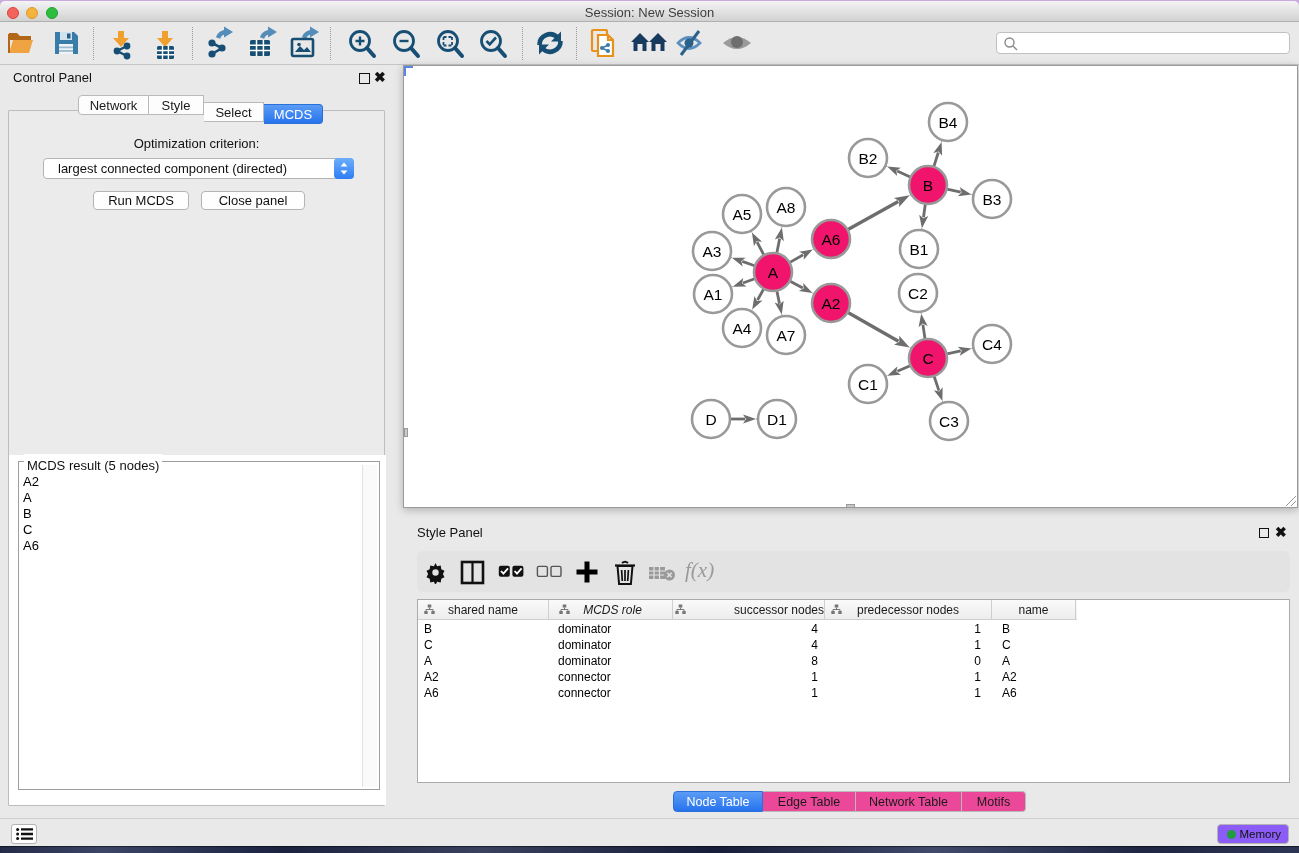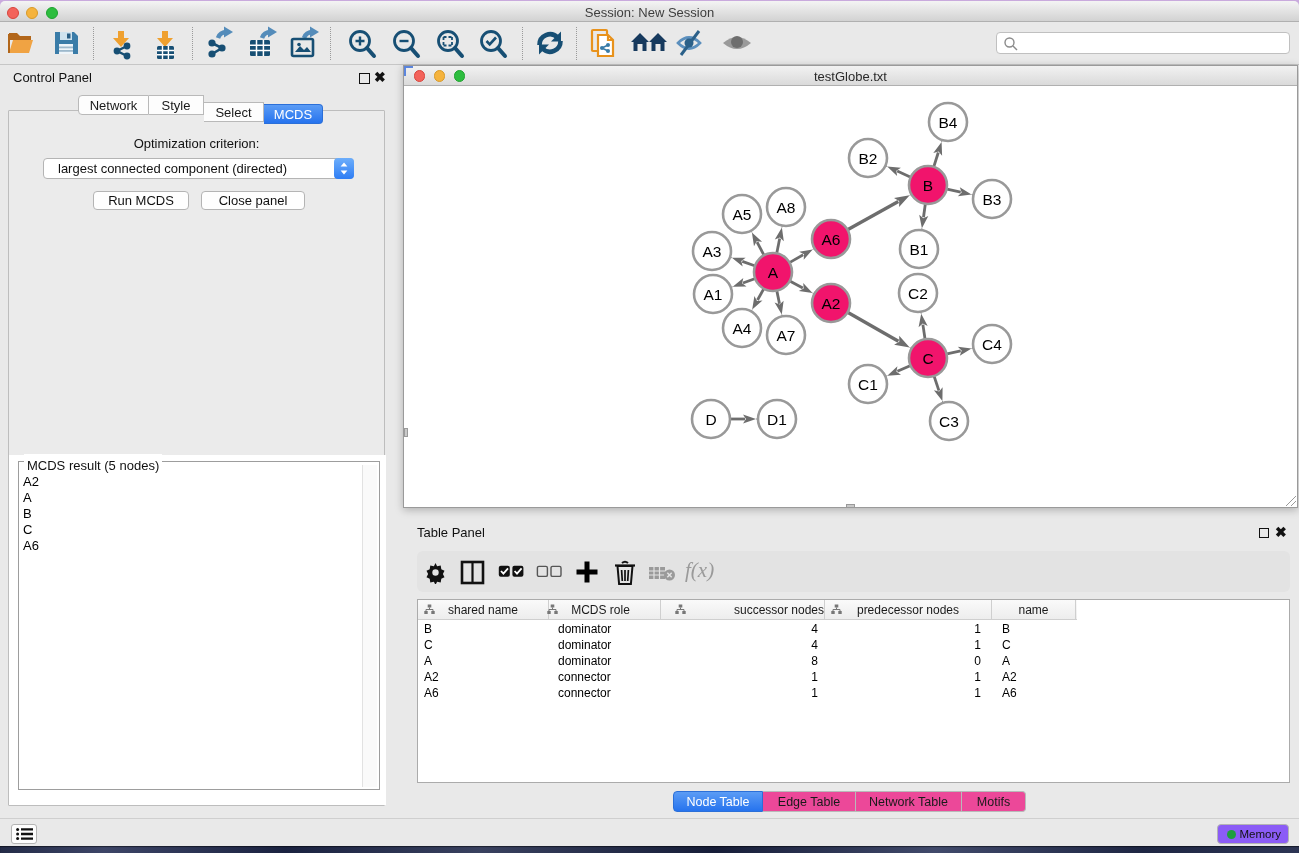--- a/index.html
+++ b/index.html
@@ -235,26 +235,20 @@
 <div class="abs btn" style="left:93px;top:191px;width:96px;">Run MCDS</div>
 <div class="abs btn" style="left:201px;top:191px;width:104px;">Close panel</div>
 <div class="abs" id="cp-white"></div>
 <div class="abs" id="fieldset">
   <div id="fs-legend">MCDS result (5 nodes)</div>
   <div id="mcds-list">A2<br>A<br>B<br>C<br>A6</div>
   <div id="list-scroll"></div>
 </div>
 
 <div class="abs" id="netwin">
-  <div id="net-titlebar">
-    <div class="tl" style="left:9.5px;background:#f3635b;border:0.5px solid #d8443c;"></div>
-    <div class="tl" style="left:29.5px;background:#f5b33d;border:0.5px solid #d89a28;"></div>
-    <div class="tl" style="left:49.5px;background:#2dbd3f;border:0.5px solid #1ea32f;"></div>
-    <div id="net-title-text">testGlobe.txt</div>
-  </div>
   <div id="graph-wrap">
 <svg id="graph" width="894" height="422" viewBox="0 0 894 422" font-family="Liberation Sans, sans-serif">
         <line x1="359.8" y1="167.8" x2="353.1" y2="155.2" stroke="#6d6d6d" stroke-width="2.8"></line>
         <line x1="347.9" y1="145.5" x2="346.0" y2="142.0" stroke="#8a8a8a" stroke-width="1"></line>
         <polygon points="347.9,145.5 358.1,154.8 352.6,154.3 350.0,159.2" fill="#6d6d6d"></polygon>
         <line x1="372.8" y1="165.9" x2="375.7" y2="151.4" stroke="#6d6d6d" stroke-width="2.8"></line>
         <line x1="377.9" y1="140.6" x2="378.7" y2="136.7" stroke="#8a8a8a" stroke-width="1"></line>
         <polygon points="377.9,140.6 379.8,154.2 375.9,150.4 370.8,152.4" fill="#6d6d6d"></polygon>
         <line x1="350.6" y1="178.7" x2="338.3" y2="174.4" stroke="#6d6d6d" stroke-width="2.8"></line>
         <line x1="327.9" y1="170.8" x2="324.1" y2="169.5" stroke="#8a8a8a" stroke-width="1"></line>
@@ -351,21 +345,21 @@
         <text x="373.0" y="332.0" text-anchor="middle" dominant-baseline="central" font-size="15.5" fill="#000">D1</text>
       </svg>
   </div>
   <div id="net-resize"></div>
   <div style="position:absolute;left:0px;top:362px;width:4px;height:9px;background:#c9c9c9;border:1px solid #9a9a9a;"></div>
   <div style="position:absolute;left:442px;top:438px;width:9px;height:4px;background:#c9c9c9;border:1px solid #9a9a9a;"></div>
   <div style="position:absolute;left:0;top:0;width:2px;height:10px;background:#5b85dd;"></div>
   <div style="position:absolute;left:0;top:0;width:9px;height:2px;background:#5b85dd;"></div>
 </div>
 
-<div class="abs" id="tp-title">Table Panel</div>
+<div class="abs" id="tp-title">Style Panel</div>
 <div class="abs" id="tp-sq"></div>
 <div class="abs" id="tp-x">✖</div>
 <div class="abs" id="tp-toolbar"></div>
 <svg class="abs" style="left:424px;top:561px" width="23" height="23" viewBox="0 0 23 23">
   <path d="M11.5 2 l1.6 3.2 3.6-.6 .6 3.6 3.2 1.6 -1.6 3.2 1.6 3.2 -3.2 1.6 -.6 3.6 -3.6 -.6 -1.6 3.2 -1.6 -3.2 -3.6 .6 -.6 -3.6 -3.2 -1.6 1.6 -3.2 -1.6 -3.2 3.2 -1.6 .6 -3.6 3.6 .6 z" fill="#111"></path>
   <circle cx="11.5" cy="11.5" r="3.2" fill="#e3e3e3"></circle>
 </svg>
 <svg class="abs" style="left:460px;top:560px" width="25" height="25" viewBox="0 0 25 25">
   <rect x="2" y="2" width="21" height="21" fill="none" stroke="#111" stroke-width="2.6"></rect>
   <path d="M12.5 2 v21" stroke="#111" stroke-width="2.2"></path>
@@ -396,21 +390,21 @@
 </svg>
 <div class="abs" style="left:685px;top:558px;font-family:'Liberation Serif',serif;font-style:italic;font-size:21px;color:#9a9a9a;">f(x)</div>
 <div class="abs" id="tbl">
   <div id="tbl-head">
     <div class="th" style="left:0;width:131px;border-left:0;"><svg width="11" height="11" viewBox="0 0 11 11">
           <rect x="3.7" y="0.5" width="3.6" height="3" fill="#777"></rect>
           <rect x="0.3" y="7" width="3.4" height="3" fill="#777"></rect>
           <rect x="7.3" y="7" width="3.4" height="3" fill="#777"></rect>
           <path d="M5.5 3.5 v2 M2 7 v-1.5 h7 V7" stroke="#777" stroke-width="1" fill="none"></path>
         </svg>shared name</div>
-    <div class="th" style="left:123px;width:120px;"><svg width="11" height="11" viewBox="0 0 11 11">
+    <div class="th" style="left:135px;width:120px;font-style:italic;"><svg width="11" height="11" viewBox="0 0 11 11">
           <rect x="3.7" y="0.5" width="3.6" height="3" fill="#777"></rect>
           <rect x="0.3" y="7" width="3.4" height="3" fill="#777"></rect>
           <rect x="7.3" y="7" width="3.4" height="3" fill="#777"></rect>
           <path d="M5.5 3.5 v2 M2 7 v-1.5 h7 V7" stroke="#777" stroke-width="1" fill="none"></path>
         </svg>MCDS role</div>
     <div class="th" style="left:251px;width:156px;text-align:right;"><svg width="11" height="11" viewBox="0 0 11 11">
           <rect x="3.7" y="0.5" width="3.6" height="3" fill="#777"></rect>
           <rect x="0.3" y="7" width="3.4" height="3" fill="#777"></rect>
           <rect x="7.3" y="7" width="3.4" height="3" fill="#777"></rect>
           <path d="M5.5 3.5 v2 M2 7 v-1.5 h7 V7" stroke="#777" stroke-width="1" fill="none"></path>

